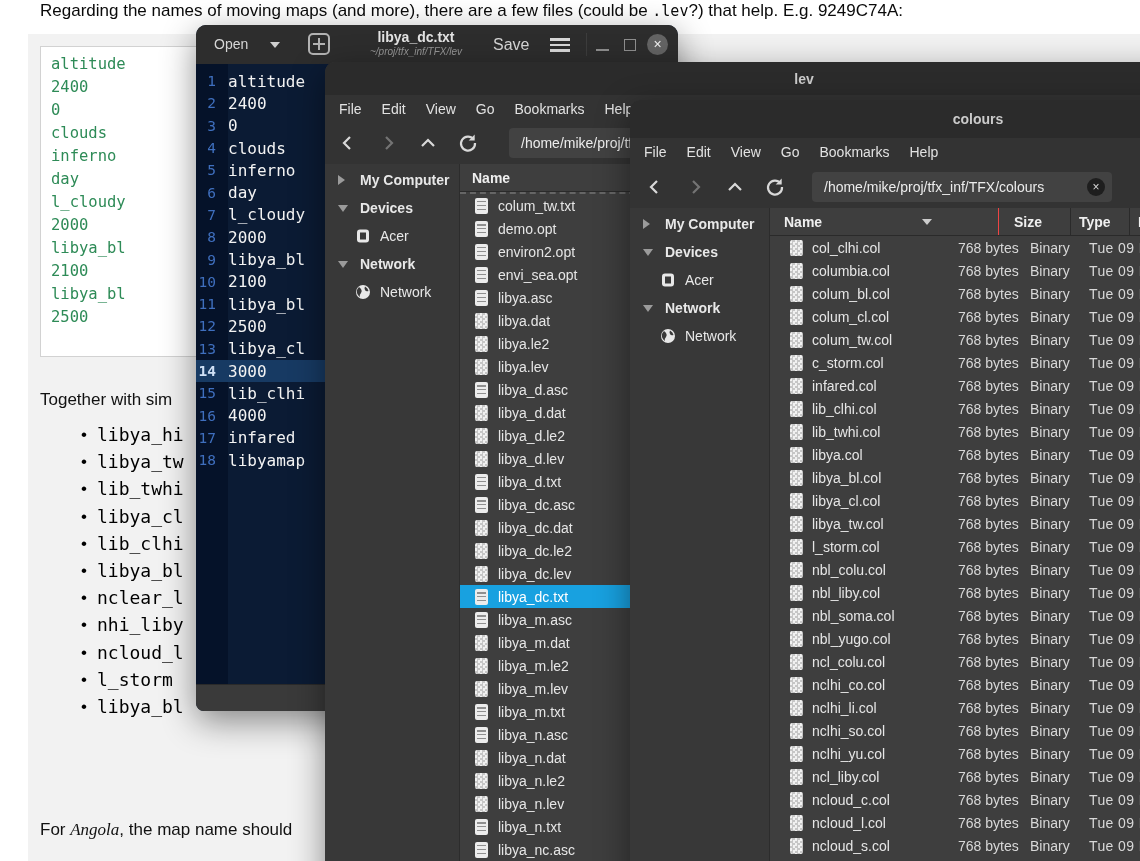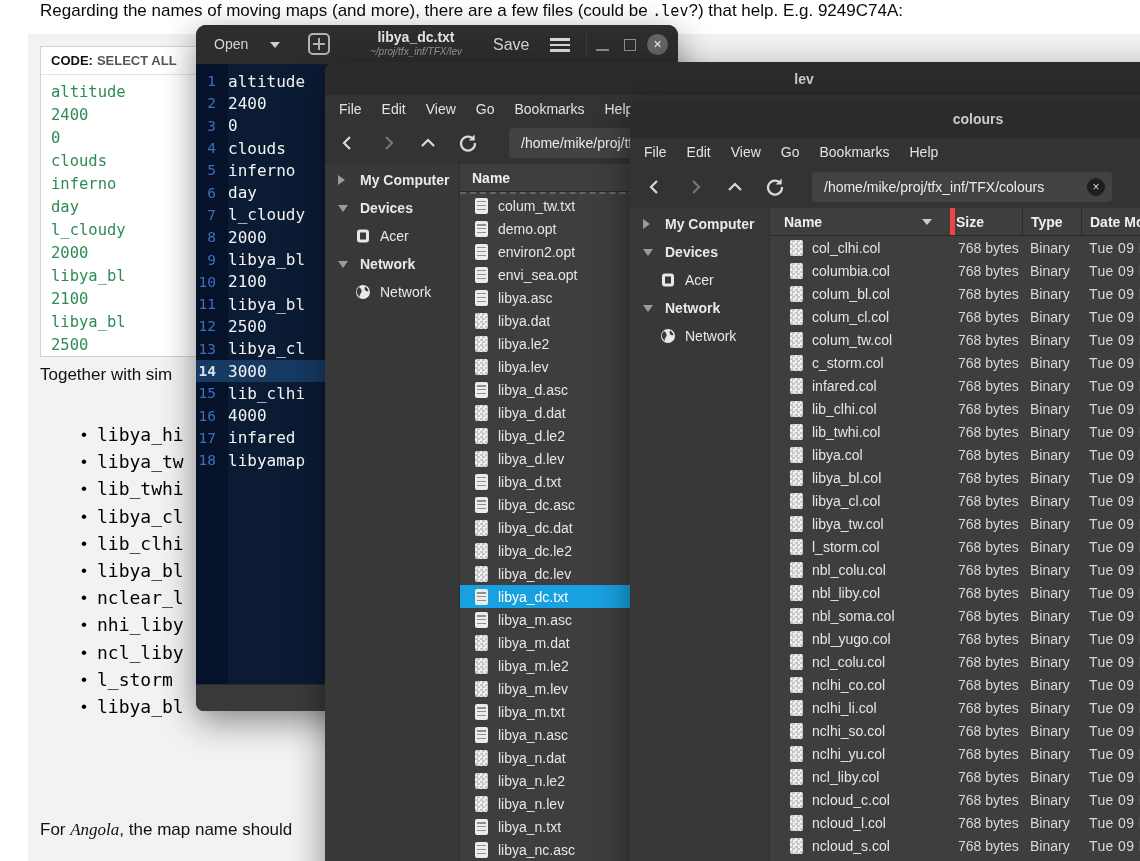--- a/index.html
+++ b/index.html
@@ -8,21 +8,21 @@
 
   
   .post-bg { position:absolute; left:28px; top:34px; right:0; bottom:0; background:#f2f2f2; }
   .intro { position:absolute; left:40px; top:1px; font-size:17px; color:#0a0a0a; white-space:nowrap; z-index:0; }
   .intro .mono { font-family:"DejaVu Sans Mono",monospace; font-size:15px; }
   .code-box { position:absolute; left:40px; top:46px; width:282px; height:311px; background:#fff; border:1px solid #d2d2d2; overflow:hidden; z-index:0; }
   .code-box-header { height:28px; padding:6px 10px; font-size:13px; font-weight:bold; color:#111; border-bottom:1px solid #e4e4e4; }
   .code-box-header .select-all { color:#565656; margin-left:4px; }
   .code-lines { padding:6px 10px; font-family:"DejaVu Sans Mono",monospace; font-size:15.5px; line-height:23px; color:#2e8b57; }
   .code-line { white-space:pre; height:23px; }
-  .together { position:absolute; left:40px; top:365px; font-size:17px; white-space:nowrap; z-index:0; }
+  .together { position:absolute; left:40px; top:390px; font-size:17px; white-space:nowrap; z-index:0; }
   .bullets { position:absolute; left:40px; top:421px; list-style:none; z-index:0; }
   .bullets li { position:relative; padding-left:57px; height:27.2px; line-height:27.2px; font-family:"DejaVu Sans Mono",monospace; font-size:18px; white-space:pre; color:#000; }
   .bullets li::before { content:"•"; position:absolute; left:41px; top:0; font-family:"Liberation Sans",sans-serif; font-size:17px; }
   .footer-line { position:absolute; left:40px; top:820px; font-size:17px; white-space:nowrap; z-index:0; }
   .footer-line em { font-style:italic;font-family:Liberation Serif, serif; }
 
   
   .win { position:absolute; box-shadow:0 10px 34px rgba(0,0,0,.45); }
 
   
@@ -96,40 +96,37 @@
   .row.selected { background:#18a1e0; color:#ffffff; }
   .fi { width:13px; height:16px; border-radius:2px; flex:none; position:relative; }
   .fi-txt { background:#ececec; }
   .fi-txt::after { content:""; position:absolute; left:2px; right:2px; top:3px; bottom:3px; background:repeating-linear-gradient(to bottom,#8f8f8f 0 1.5px,transparent 1.5px 3.8px); }
   .fi-bin { background:repeating-conic-gradient(#c6c6c6 0% 25%,#f1f1f1 0% 50%); background-size:5px 5px; }
 
   
   .hc { display:flex; align-items:center; height:100%; }
   .hc-name { width:180px; padding-left:14px; position:relative; }
   .hc-sort { position:absolute; right:18px; top:11px; width:0; height:0; border-top:6px solid #cccccc; border-left:5px solid transparent; border-right:5px solid transparent; }
-  .hc-size { width:72px; padding-left:1px; border-left:5px solid #ef4444; }
+  .hc-size { width:72px; padding-left:15px; border-left:1px solid #ef4444;margin-left:48px; }
   .hc-type { width:59px; padding-left:8px; border-left:1px solid #2a2a2a; }
   .hc-date { flex:1; padding-left:8px; border-left:1px solid #2a2a2a; }
   .c-name { width:180px; display:flex; align-items:center; padding-left:20px; flex:none; }
   .c-name .fi { margin-right:9px; }
   .c-size { width:72px; padding-left:8px; color:#d8d8d8; flex:none; }
   .c-type { width:59px; padding-left:8px; color:#d8d8d8; flex:none; }
   .c-date { flex:1; padding-left:8px; color:#d8d8d8; letter-spacing:.4px; white-space:nowrap; overflow:hidden; }
 </style>
 </head>
 <body>
 
 <div class="post-bg"></div>
 
 <div class="intro"><span>Regarding the names of moving maps (and more), there are a few files (could be </span><span class="mono">.lev</span><span>?) that help. E.g. 9249C74A:</span></div>
 
 <div class="code-box">
-  <div class="code-box-header">
-    <span>CODE:</span><span class="select-all">SELECT ALL</span>
-  </div>
   <div class="code-lines">
 
   <div class="code-line">altitude</div>
       <div class="code-line">2400</div>
       <div class="code-line">0</div>
       <div class="code-line">clouds</div>
       <div class="code-line">inferno</div>
       <div class="code-line">day</div>
       <div class="code-line">l_cloudy</div>
       <div class="code-line">2000</div>
@@ -145,21 +142,21 @@
 <ul class="bullets">
 
 <li>libya_hi (</li>
     <li>libya_tw (</li>
     <li>lib_twhi (</li>
     <li>libya_cl (</li>
     <li>lib_clhi (</li>
     <li>libya_bl (</li>
     <li>nclear_l</li>
     <li>nhi_liby</li>
-    <li>ncl_liby</li>
+    <li>ncloud_l</li>
     <li>l_storm</li>
     <li>libya_bl</li>
   </ul>
 
 <div class="footer-line"><span>For </span><em>Angola</em><span>, the map name should</span></div>
 
 <div class="win editor">
   <div class="ed-titlebar">
     <span class="ed-open">Open</span>
     <span class="ed-caret"></span>

